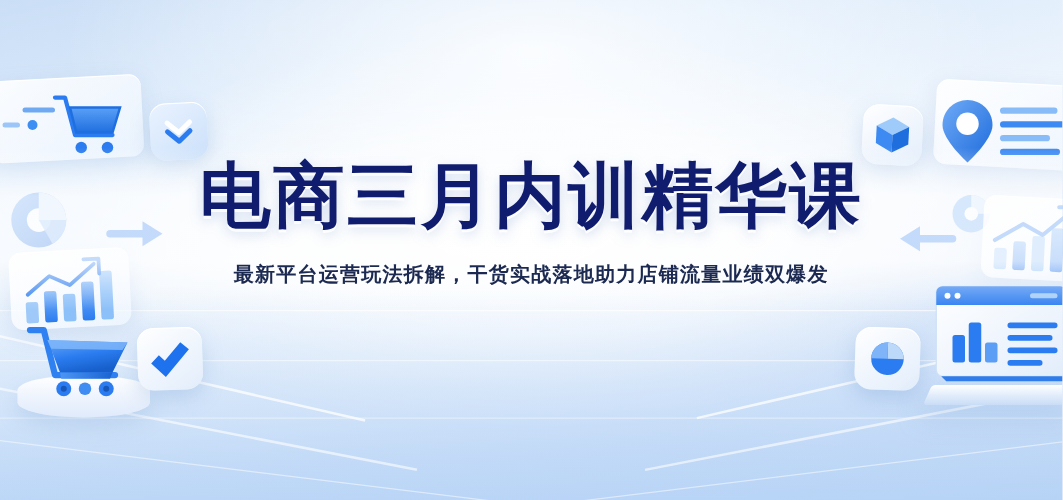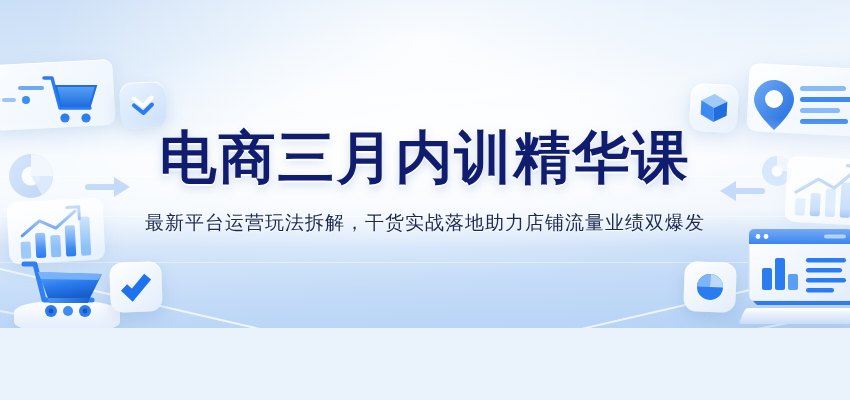--- a/index.html
+++ b/index.html
@@ -4,21 +4,21 @@
 <style>
   * { margin:0; padding:0; box-sizing:border-box; }
   html,body { width:850px; height:400px; }
   body {
     font-family:"Liberation Sans", sans-serif;
     overflow:hidden;
     background:#eaf2fc;
   }
   #banner {
     position:relative;
-    width:850px; height:328px;
+    width:850px; height:400px;
     overflow:hidden;
     background:
       radial-gradient(ellipse 60% 55% at 50% 46%, rgba(255,255,255,0.98) 0%, rgba(255,255,255,0.70) 38%, rgba(255,255,255,0) 72%),
       linear-gradient(168deg, #cadef6 0%, #dcebfb 22%, #eef5fd 44%, #e4eefb 62%, #cfe0f8 82%, #bfd6f4 100%);
   }
   
   .floor {
     position:absolute; left:0; right:0; bottom:0; height:170px;
     background:linear-gradient(180deg, rgba(255,255,255,0) 0%, rgba(196,220,248,0.55) 55%, rgba(180,210,246,0.8) 100%);
     pointer-events:none;
@@ -73,22 +73,22 @@
     font-size:57px;
     font-weight:bold;
     letter-spacing:2px;
     color:#101c6e;
     line-height:1.05;
     text-shadow:0 2px 0 rgba(255,255,255,0.85), 0 4px 10px rgba(120,155,210,0.35);
   }
   .subtitle {
     margin-top:22px;
     font-family:"Liberation Sans", sans-serif;
-    font-size:19px;
-    font-weight:normal;
+    font-size:16px;
+    font-weight:bold;
     letter-spacing:1px;
     color:#1c2a52;
     text-shadow:0 1px 0 rgba(255,255,255,0.8);
   }
   .titleband {
     position:absolute; left:0; right:0; top:118px; height:130px;
     background:linear-gradient(180deg, rgba(255,255,255,0) 0%, rgba(255,255,255,0.72) 30%, rgba(255,255,255,0.72) 70%, rgba(255,255,255,0) 100%);
     z-index:30; pointer-events:none;
   }
 </style>

